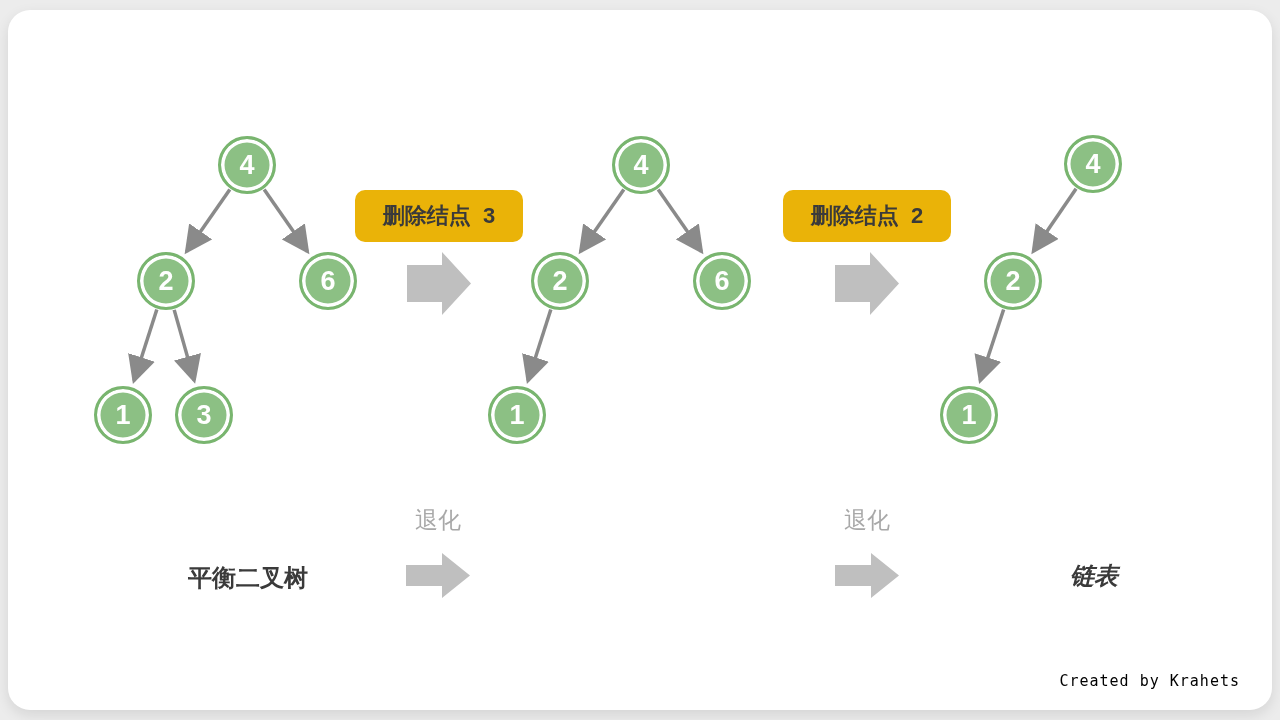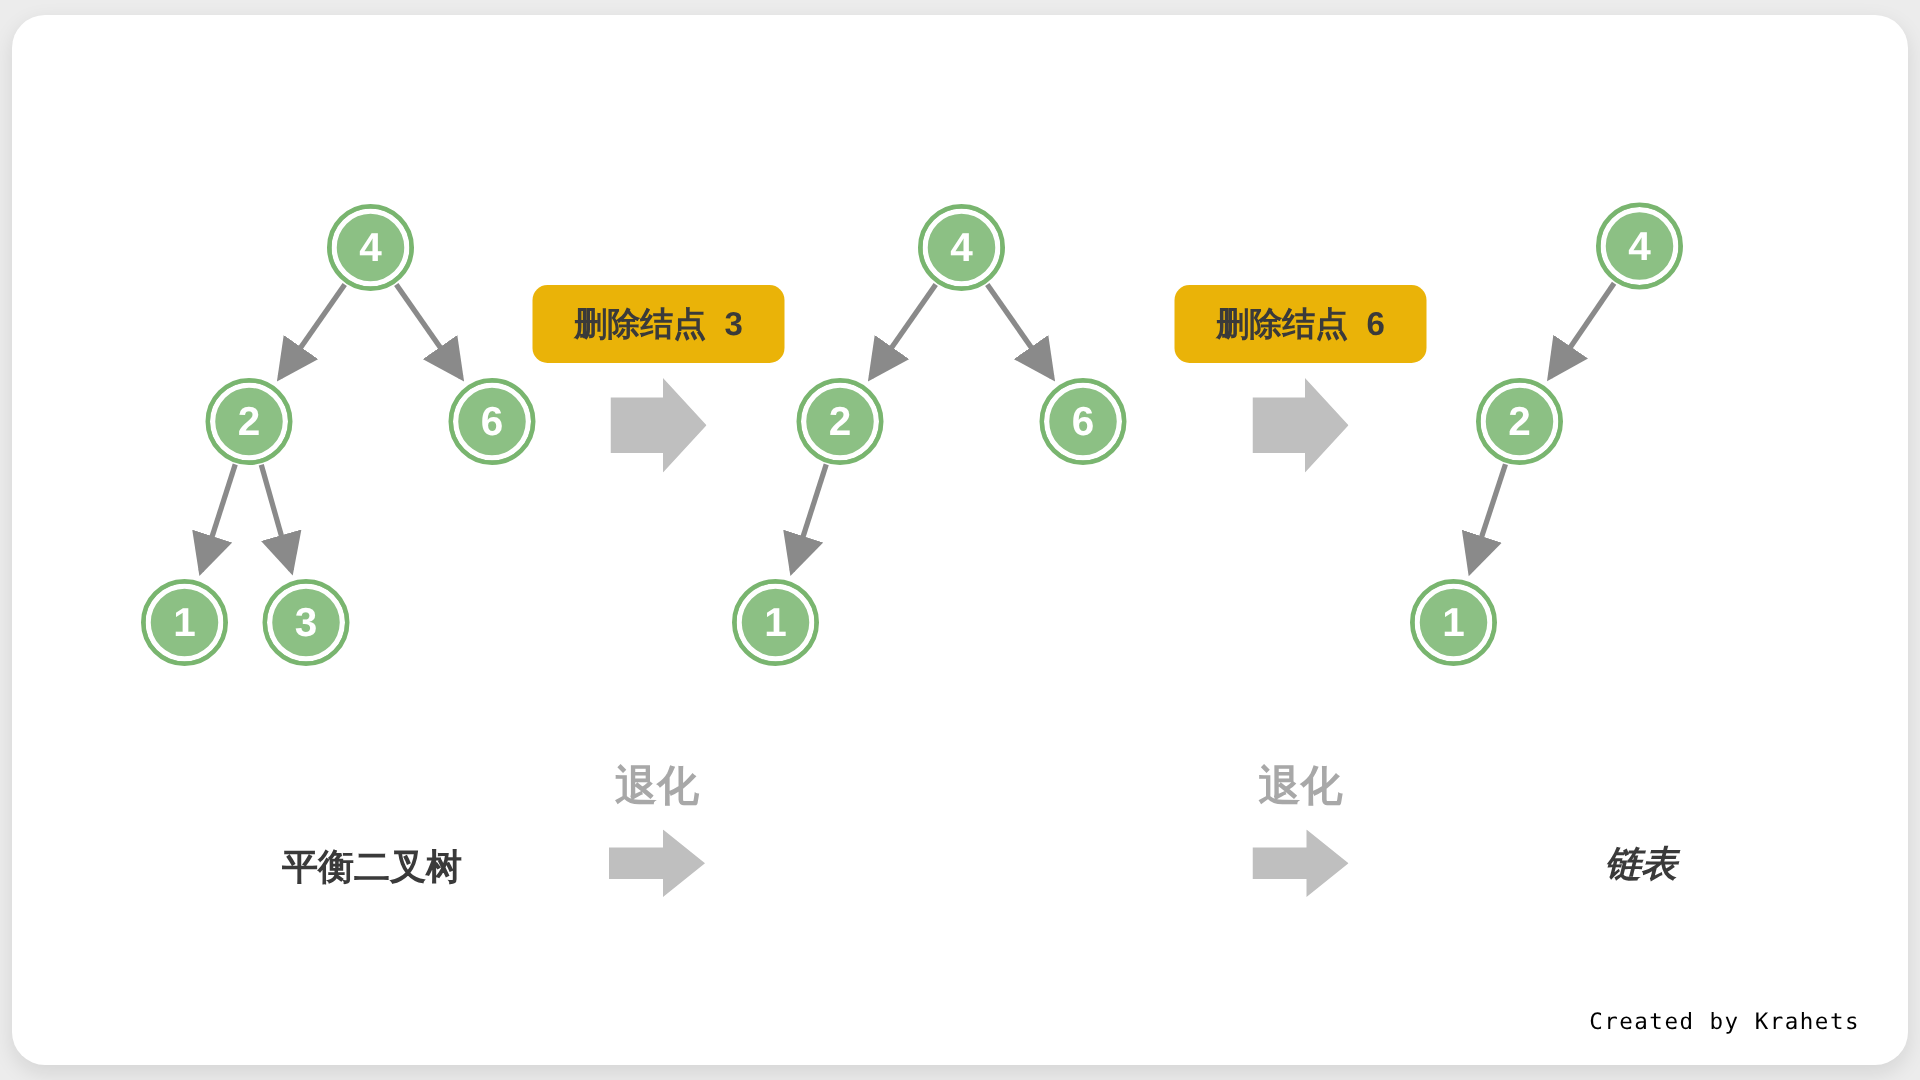--- a/index.html
+++ b/index.html
@@ -27,21 +27,21 @@
   .badge{
     position:absolute;width:168px;height:52px;
     background:#eab308;border-radius:10px;
     color:#3a3a3a;font-weight:bold;font-size:22px;
     display:flex;align-items:center;justify-content:center;
     white-space:pre;
   }
   .block-arrow{position:absolute;}
   .degrade-label{
     position:absolute;transform:translateX(-50%);
-    color:#a8a8a8;font-weight:bold;font-size:28px;white-space:nowrap;
+    color:#a8a8a8;font-weight:normal;font-size:23px;white-space:nowrap;
   }
   .tree-label{
     position:absolute;transform:translateX(-50%);
     color:#3a3a3a;font-weight:bold;font-size:24px;white-space:nowrap;text-align:center;
   }
   .watermark{
     position:absolute;right:40px;top:672px;
     font-family:"DejaVu Sans Mono", monospace;
     font-size:15px;letter-spacing:1px;color:#000000;
   }
@@ -79,21 +79,21 @@
       <div class="tree-node" style="left: 612px; top: 136px;">4</div>
       <div class="tree-node" style="left: 531px; top: 252px;">2</div>
       <div class="tree-node" style="left: 693px; top: 252px;">6</div>
       <div class="tree-node" style="left: 488px; top: 386px;">1</div>
       <div class="tree-node" style="left: 1064px; top: 135px;">4</div>
       <div class="tree-node" style="left: 984px; top: 252px;">2</div>
       <div class="tree-node" style="left: 940px; top: 386px;">1</div>
     </div>
 
   <div class="badge" style="left:355px;top:190px;">删除结点  3</div>
-  <div class="badge" style="left:783px;top:190px;">删除结点  6</div>
+  <div class="badge" style="left:783px;top:190px;">删除结点  2</div>
 
   <svg class="block-arrow" style="left:407px;top:252px;" width="64" height="63" viewBox="0 0 64 63">
     <polygon points="0,13 35,13 35,0 64,31.5 35,63 35,50 0,50" fill="#bfbfbf"></polygon>
   </svg>
   <svg class="block-arrow" style="left:835px;top:252px;" width="64" height="63" viewBox="0 0 64 63">
     <polygon points="0,13 35,13 35,0 64,31.5 35,63 35,50 0,50" fill="#bfbfbf"></polygon>
   </svg>
 
   <div class="degrade-label" style="left:438px;top:505px;">退化</div>
   <div class="degrade-label" style="left:867px;top:505px;">退化</div>

